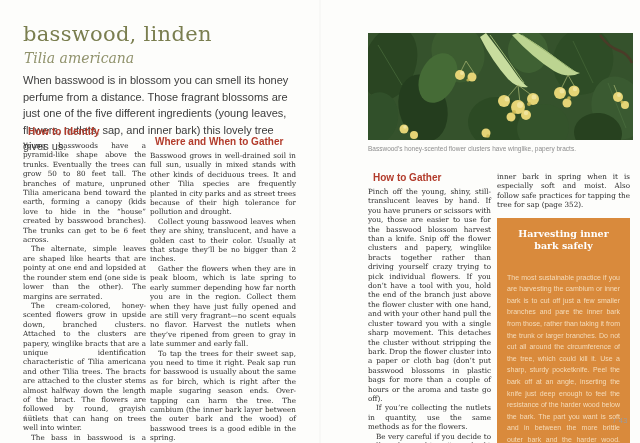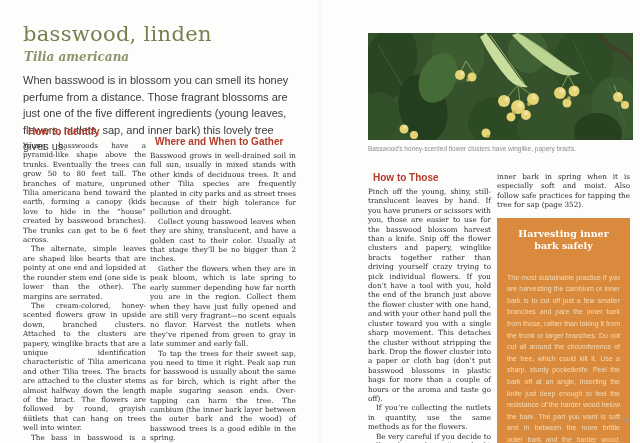--- a/index.html
+++ b/index.html
@@ -21,21 +21,21 @@
   
   .page-title {
     position: absolute; left: 23px; top: 22px;
     font-family: "DejaVu Serif", serif;
     font-size: 21px; font-weight: 500; letter-spacing: 0.3px;
     color: #7a7e4f;
   }
   .page-subtitle {
     position: absolute; left: 24px; top: 50px;
     font-family: "DejaVu Serif", serif; font-style: italic;
-    font-size: 12px; color: #90926c; font-weight: bold;
+    font-size: 14px; color: #90926c;
   }
   .intro {
     position: absolute; left: 23px; top: 72px; width: 276px;
     font-size: 11px; line-height: 16.5px; color: #3c3c3c;
   }
   .col { position: absolute; }
   .col-h {
     font-size: 10px; font-weight: bold; color: #b23b2b;
     padding-left: 5px; margin-bottom: 4px;
   }
@@ -182,21 +182,21 @@
         <circle cx="201" cy="65" r="1.8"></circle>
           <circle cx="100" cy="47" r="1.6"></circle>
         <circle cx="254" cy="69" r="1.6"></circle>
           <circle cx="120" cy="103" r="1.8"></circle>
       </g>
     </svg>
   </div>
   <div class="photo-caption">Basswood’s honey-scented flower clusters have winglike, papery bracts.</div>
 
   <div class="col col-gather">
-    <div class="col-h">How to Those</div>
+    <div class="col-h">How to Gather</div>
     <div class="body-text">
       <p>Pinch off the young, shiny, still-translucent leaves by hand. If you have pruners or scissors with you, those are easier to use for the basswood blossom harvest than a knife. Snip off the flower clusters and papery, winglike bracts together rather than driving yourself crazy trying to pick individual flowers. If you don’t have a tool with you, hold the end of the branch just above the flower cluster with one hand, and with your other hand pull the cluster toward you with a single sharp movement. This detaches the cluster without stripping the bark. Drop the flower cluster into a paper or cloth bag (don’t put basswood blossoms in plastic bags for more than a couple of hours or the aroma and taste go off).</p>
       <p>If you’re collecting the nutlets in quantity, use the same methods as for the flowers.</p>
       <p>Be very careful if you decide to collect the cambium (inner bark) as doing so incorrectly could kill the tree. Harvest basswood</p>
     </div>
   </div>
 
   <div class="col col-right2">
     <div class="body-text">
       <p>inner bark in spring when it is especially soft and moist. Also follow safe practices for tapping the tree for sap (page 352).</p>

